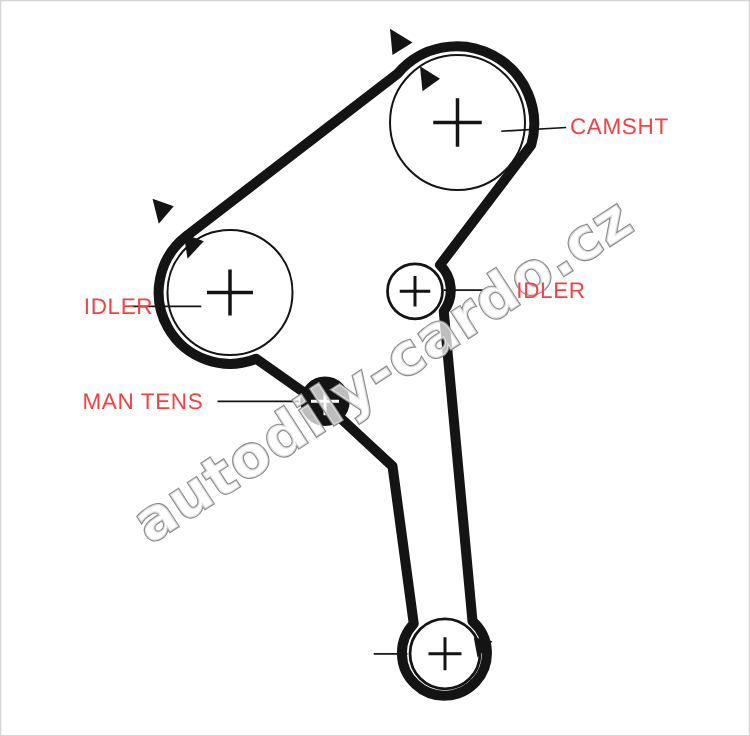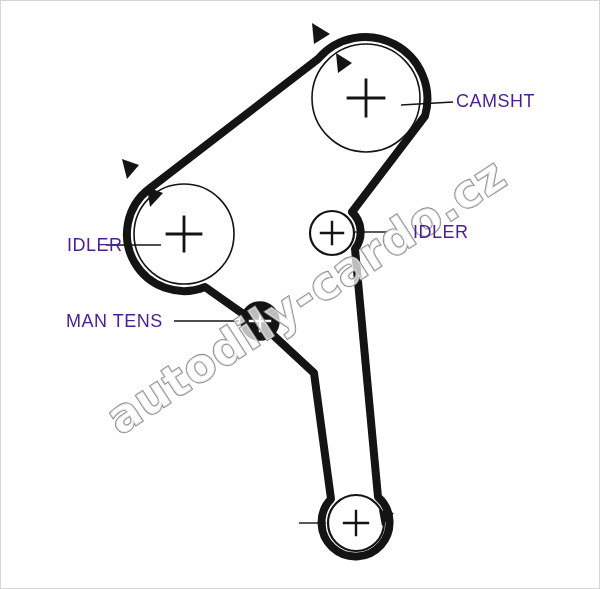--- a/index.html
+++ b/index.html
@@ -3,21 +3,21 @@
 <meta charset="utf-8">
 <style>
   html,body{margin:0;padding:0;background:#ffffff;}
   .stage{
     position:relative;width:600px;height:589px;background:#fff;
     border:1px solid #d6d6d6;box-sizing:border-box;overflow:hidden;
     font-family:"Liberation Sans",sans-serif;
   }
   .stage svg{position:absolute;left:0;top:0;display:block;}
   .label{
-    position:absolute;font-size:18px;line-height:1;color:#4c1d95;
+    position:absolute;font-size:18px;line-height:1;color:#ef4444;
     letter-spacing:.5px;white-space:nowrap;
   }
   .belt{fill:none;stroke-width:8;stroke-linejoin:round;stroke-linecap:round;}
   .pulley{fill:#ffffff;stroke:#141414;}
   .pw-thin{stroke-width:1.6;}
   .pw-med{stroke-width:2.2;}
   .tensioner{fill:#141414;stroke:#141414;stroke-width:1.5;}
   .cross{stroke:#141414;stroke-width:2.8;fill:none;stroke-linecap:square;}
   .cross-small{stroke-width:2.4;}
   .cross-white{stroke:#ffffff;stroke-width:2.4;fill:none;stroke-linecap:square;}

